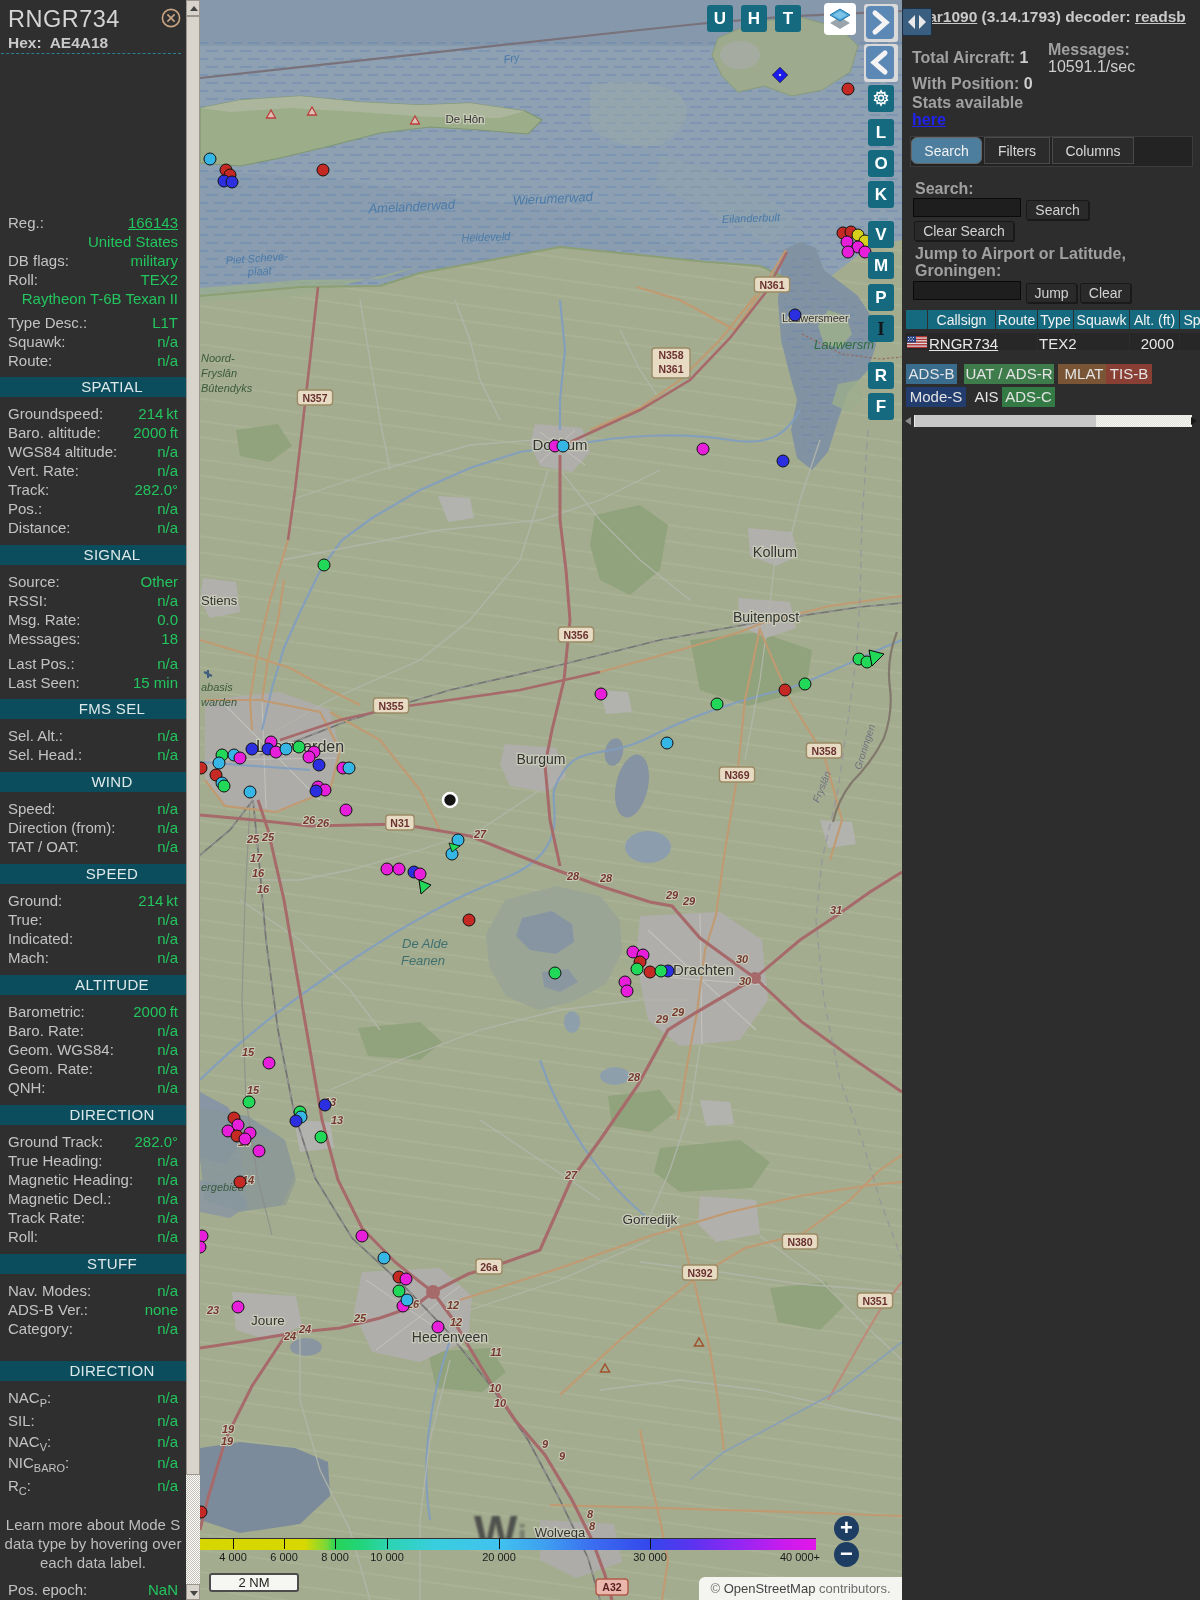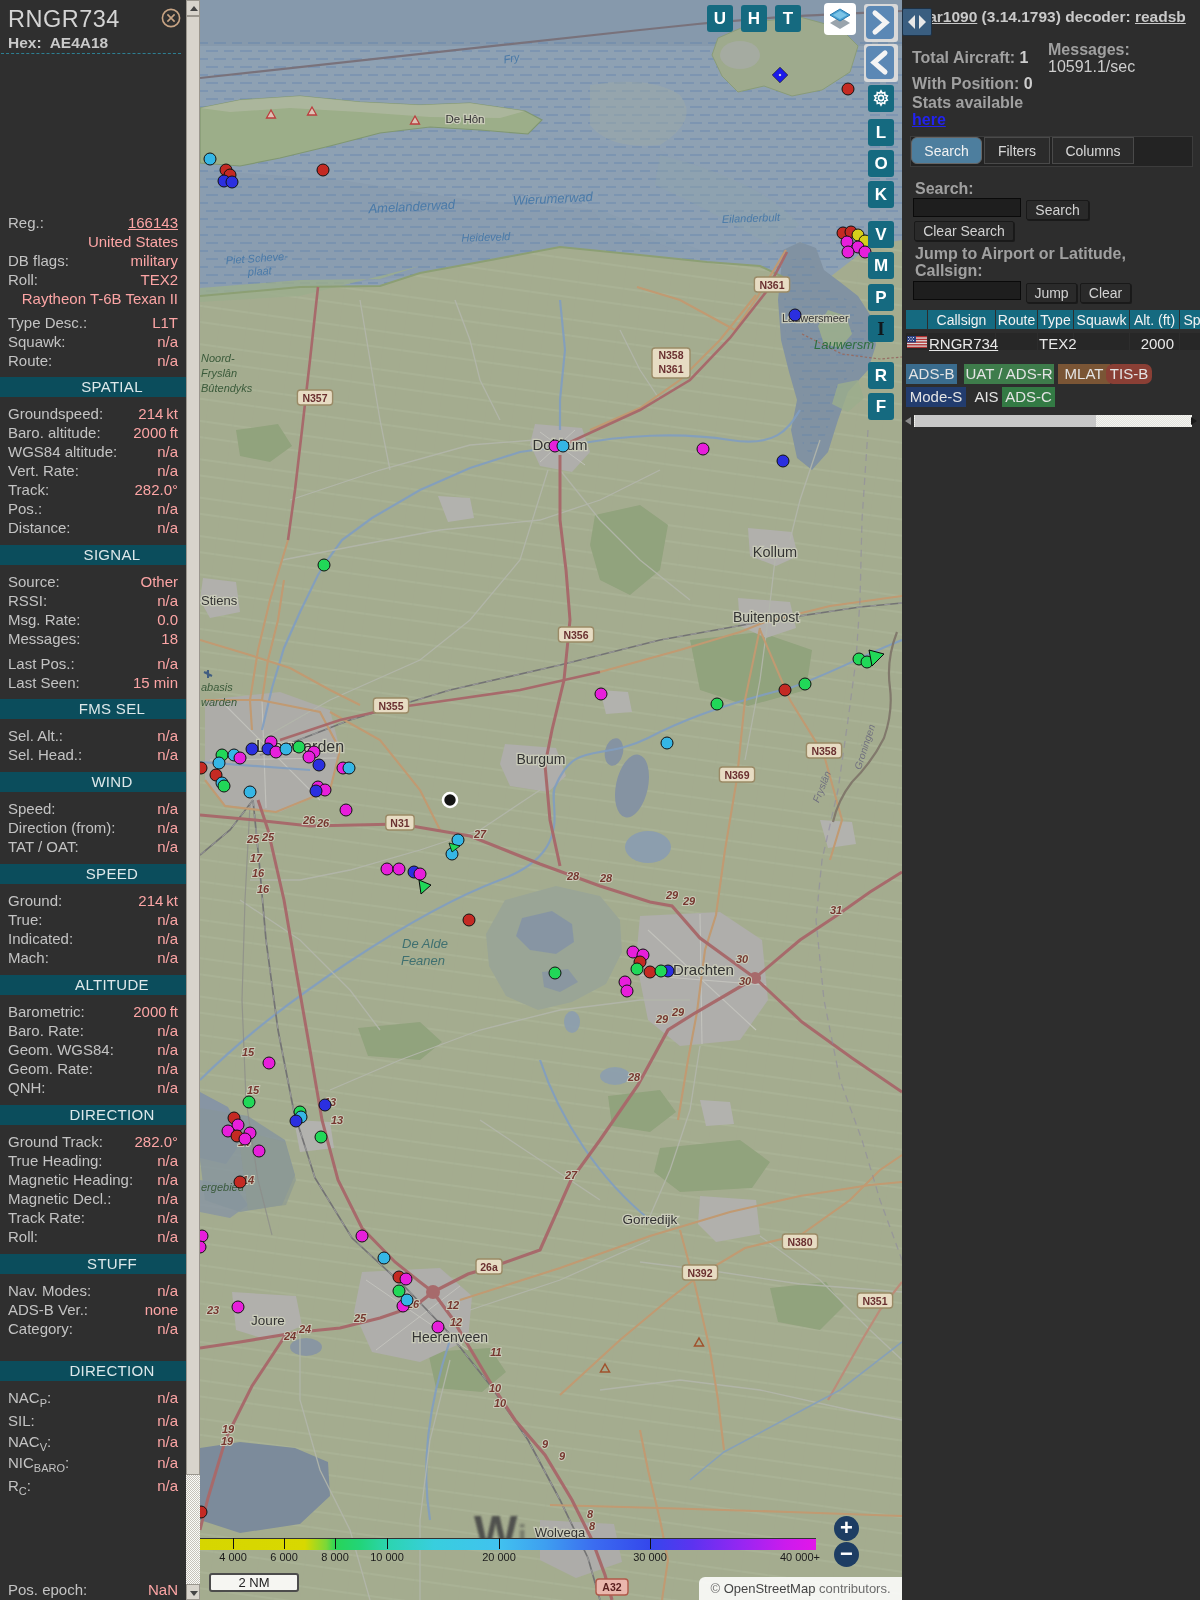--- a/index.html
+++ b/index.html
@@ -1,20 +1,20 @@
 <!DOCTYPE html>
 <html><head><meta charset="utf-8"><style>
 *{margin:0;padding:0;box-sizing:content-box}
 html,body{width:1200px;height:1600px;overflow:hidden;background:#2e2e2e;font-family:"Liberation Sans",sans-serif}
 #lp{position:absolute;left:0;top:0;width:186px;height:1600px;background:#2f2f2f}
 #lsb{position:absolute;left:186px;top:0;width:14px;height:1600px;background:repeating-conic-gradient(#fbfbf9 0% 25%, #c6c2ba 0% 50%) 0 0/2px 2px}
 .sbbtn{position:absolute;left:0;width:14px;height:16px;background:#d8d4cc;border:1px solid #9a968e;box-sizing:border-box}
 .lrow{position:absolute;left:8px;width:170px;height:19px;font-size:15px;line-height:19px}
 .ll{color:#c3c3c3;float:left}
-.lv{color:#fca5a5;float:right;text-align:center}
+.lv{color:#22c55e;float:right;text-align:center}
 .lv sub,.ll sub{font-size:11px}
 .lsec{position:absolute;left:0;width:224px;height:20px;background:#0b4d5c;color:#dde8ea;font-size:15px;line-height:20px;text-align:center;letter-spacing:.3px}
 #mapwrap{position:absolute;left:200px;top:0;width:702px;height:1600px;overflow:hidden}
 .mbtn{position:absolute;width:26px;height:27px;background:#156a80;color:#fff;font-size:17px;font-weight:bold;text-align:center;line-height:27px;border-radius:3px}
 .abtn{position:absolute;width:28px;height:33px;background:#5b88b5;border-radius:4px}
 .zbtn{position:absolute;width:25px;height:25px;background:#1d3d63;border-radius:50%;color:#fff;font-size:22px;font-weight:bold;text-align:center;line-height:24px}
 .cblbl{position:absolute;width:48px;text-align:center;font-size:11px;color:#1a1a1a}
 #rp{position:absolute;left:902px;top:0;width:298px;height:1600px;background:#2d2d2d}
 .rb{position:absolute;font-size:16px;font-weight:bold;color:#a0a0a0;white-space:nowrap}
 .rv{color:#cdcdcd}
@@ -238,20 +238,21 @@
       <span class="lv" style="">n/a</span>
     </div>
     <div class="lrow" style="top:1453px">
       <span class="ll" style="">NIC<sub>BARO</sub>:</span>
       <span class="lv" style="">n/a</span>
     </div>
     <div class="lrow" style="top:1476px">
       <span class="ll" style="">R<sub>C</sub>:</span>
       <span class="lv" style="">n/a</span>
     </div>
+    <div style="position:absolute;left:0;top:1515px;width:186px;text-align:center;color:#bdbdbd;font-size:15px;line-height:19px">Learn more about Mode S<br>data type by hovering over<br>each data label.</div>
     <div class="lrow" style="top:1580px">
       <span class="ll" style="">Pos. epoch:</span>
       <span class="lv" style="">NaN</span>
     </div>
   </div>
 <div id="lsb">
     <div class="sbbtn" style="top:0"><svg width="14" height="16">
         <path d="M7 5 L11 10 L3 10 Z" fill="#444"></path>
       </svg></div>
     <div style="position:absolute;top:16px;left:0;width:14px;height:1459px;background:#d8d4cc;border:1px solid #9a968e;box-sizing:border-box"></div>
@@ -677,21 +678,21 @@
     <div style="position:absolute;left:10px;top:111px;font-size:16px;font-weight:bold;color:#2222ee;text-decoration:underline">here</div>
     <div style="position:absolute;left:8px;top:136px;width:283px;height:31px;background:#232323;border:1px solid #3c3c3c;box-sizing:border-box"></div>
     <div class="tab" style="left:9px;top:137px;width:71px;background:#4d7e9e;color:#f2f2f2;border-radius:6px;border:1px solid #666">Search</div>
     <div class="tab" style="left:82px;top:137px;width:66px;border:1px solid #4a4a4a">Filters</div>
     <div class="tab" style="left:150px;top:137px;width:82px;border:1px solid #4a4a4a">Columns</div>
     <div class="rb" style="left:13px;top:180px">Search:</div>
     <div class="inp" style="left:11px;top:198px"></div>
     <div class="btn" style="left:124px;top:200px;width:61px">Search</div>
     <div class="btn" style="left:12px;top:221px;width:98px">Clear Search</div>
     <div class="rb" style="left:13px;top:245px">Jump to Airport or Latitude,</div>
-    <div class="rb" style="left:13px;top:262px">Callsign:</div>
+    <div class="rb" style="left:13px;top:262px">Groningen:</div>
     <div class="inp" style="left:11px;top:281px"></div>
     <div class="btn" style="left:124px;top:283px;width:49px">Jump</div>
     <div class="btn" style="left:178px;top:283px;width:49px">Clear</div>
     <div class="th" style="left:4px;width:21px"></div>
     <div class="td" style="left:4px;width:21px"></div>
     <div class="th" style="left:26px;width:67px">Callsign</div>
     <div class="td" style="left:26px;width:67px"></div>
     <div class="th" style="left:94px;width:41px">Route</div>
     <div class="td" style="left:94px;width:41px"></div>
     <div class="th" style="left:136px;width:35px">Type</div>
@@ -722,21 +723,21 @@
         <circle cx="4" cy="4.5" r=".55"></circle>
         <circle cx="6.5" cy="4.5" r=".55"></circle>
       </g>
     </svg>
     <div style="position:absolute;left:27px;top:335px;font-size:15px;color:#e8e8e8;text-decoration:underline">RNGR734</div>
     <div style="position:absolute;left:137px;top:335px;font-size:15px;color:#e8e8e8">TEX2</div>
     <div style="position:absolute;left:228px;top:335px;width:44px;text-align:right;font-size:15px;color:#e8e8e8">2000</div>
     <div class="chip" style="left:4px;top:364px;width:51px;background:#3a6c8e;">ADS-B</div>
     <div class="chip" style="left:62px;top:364px;width:90px;background:#3e7c4b;">UAT / ADS-R</div>
     <div class="chip" style="left:156px;top:364px;width:52px;background:#7a5535;">MLAT</div>
-    <div class="chip" style="left:204px;top:364px;width:46px;background:#8a3f35;border-radius:7px;">TIS-B</div>
+    <div class="chip" style="left:204px;top:364px;width:46px;background:#8a3f35;">TIS-B</div>
     <div class="chip" style="left:4px;top:387px;width:60px;background:#223c6e;">Mode-S</div>
     <div class="chip" style="left:72px;top:387px;width:25px;">AIS</div>
     <div class="chip" style="left:100px;top:387px;width:53px;background:#337a44;">ADS-C</div>
     <div style="position:absolute;left:0;top:415px;width:298px;height:12px;background:#2d2d2d">
       <svg style="position:absolute;left:2px;top:2px" width="8" height="8">
         <path d="M7 0 L1 4 L7 8 Z" fill="#8a8a8a"></path>
       </svg>
       <div style="position:absolute;left:12px;top:0;width:278px;height:12px;background:repeating-conic-gradient(#f4f4f1 0% 25%, #e4e4df 0% 50%) 0 0/2px 2px"></div>
       <div style="position:absolute;left:13px;top:0;width:181px;height:12px;background:#c7c7c7"></div>
       <svg style="position:absolute;left:288px;top:2px" width="8" height="8">

